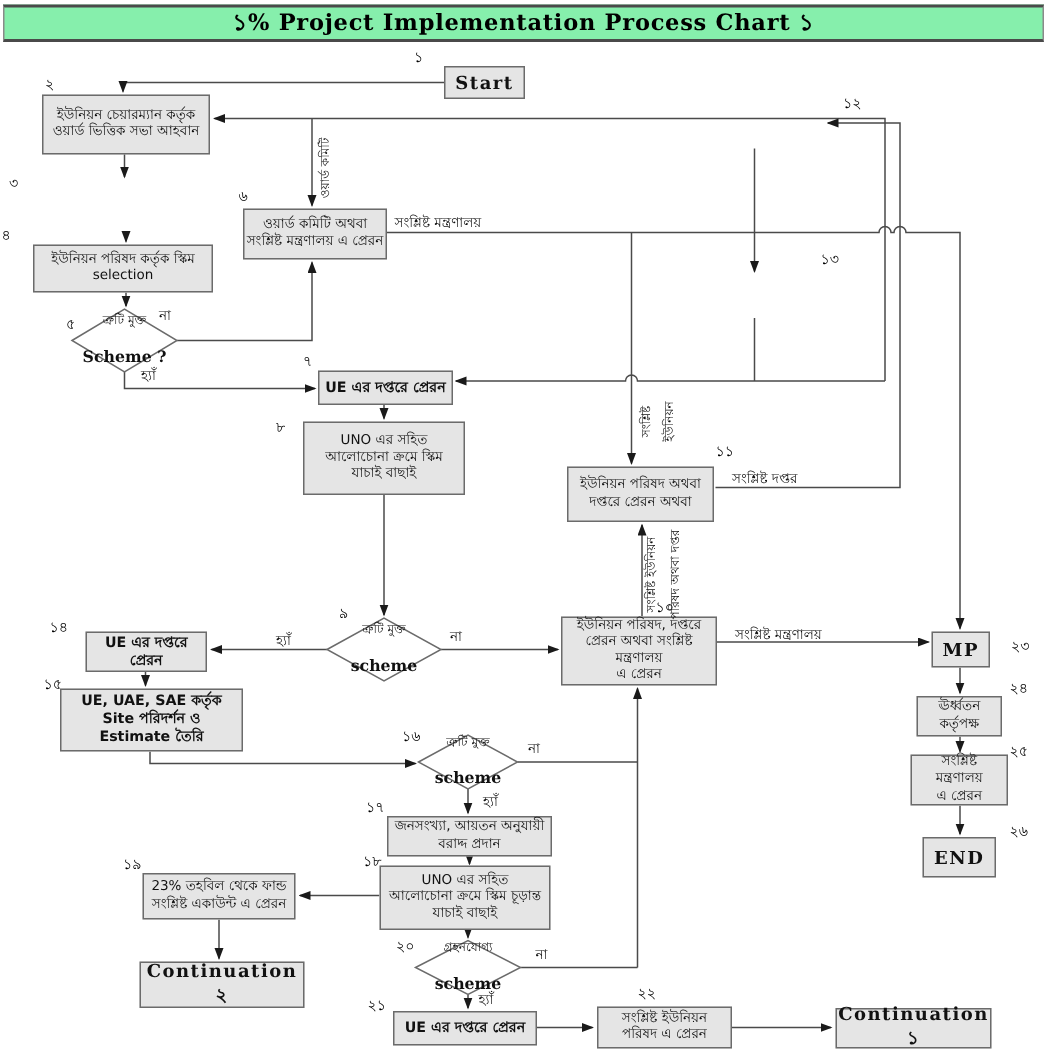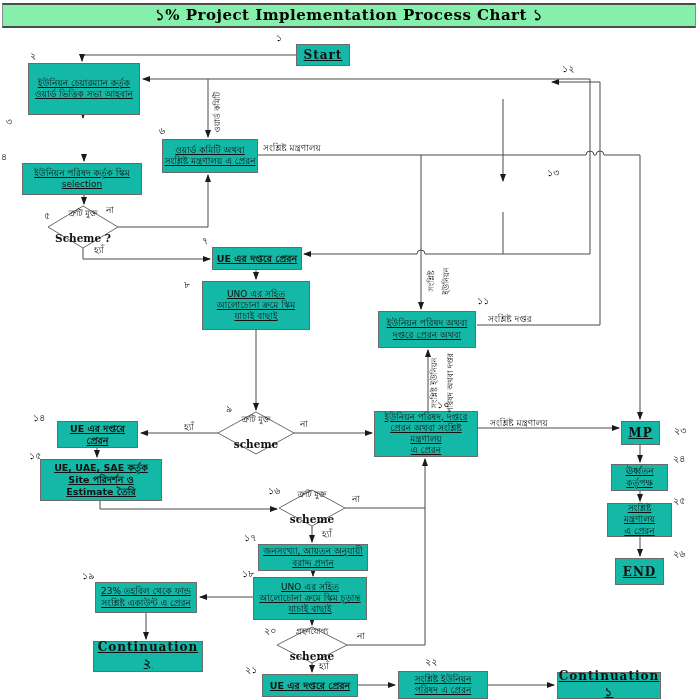--- a/index.html
+++ b/index.html
@@ -3,22 +3,22 @@
 <meta charset="utf-8">
 <style>
   html,body{margin:0;padding:0;background:#fff;}
   #canvas{position:relative;width:700px;height:700px;background:#fff;overflow:hidden;
           font-family:"DejaVu Sans",sans-serif;color:#111;}
   #flow-svg{position:absolute;left:0;top:0;width:700px;height:700px;}
   .titlebar{position:absolute;left:2px;top:3px;width:692px;height:21px;background:#86efac;
             border-top:2px solid #4a4a4a;border-bottom:2px solid #4a4a4a;border-left:1px solid #8a8a8a;border-right:1px solid #8a8a8a;
             text-align:center;line-height:21px;font-family:"DejaVu Serif",serif;font-weight:bold;
             font-size:15px;letter-spacing:0.5px;color:#000;}
-  .box{position:absolute;background:#14b8a6;border:1px solid #6b6b6b;display:flex;flex-direction:column;
-       align-items:center;justify-content:center;text-align:center;box-sizing:border-box;text-decoration:underline;}
+  .box{position:absolute;background:#e5e5e5;border:1px solid #6b6b6b;display:flex;flex-direction:column;
+       align-items:center;justify-content:center;text-align:center;box-sizing:border-box;}
   .bn .ln{font-size:9px;line-height:1.25;white-space:nowrap;}
   .latin{font-family:"DejaVu Serif",serif;font-weight:bold;font-size:12px;letter-spacing:1px;}
   .mixed .ln{font-size:9.5px;line-height:1.25;white-space:nowrap;font-weight:bold;}
   .dtext{position:absolute;transform:translate(-50%,-50%);text-align:center;pointer-events:none;}
   .dtext .l1{font-size:8px;line-height:1.1;white-space:nowrap;}
   .dtext .l2{font-family:"DejaVu Serif",serif;font-weight:bold;font-size:10.5px;line-height:1.05;white-space:nowrap;margin-top:14px;}
   .num{position:absolute;font-size:9.5px;color:#000;}
   .elabel{position:absolute;font-size:9px;white-space:nowrap;color:#111;}
   .vlabel{position:absolute;transform:translate(-50%,-50%) rotate(-90deg);font-size:8px;white-space:nowrap;color:#111;}
 </style>
@@ -76,21 +76,21 @@
     <polygon points="279,508 312,490 345,508 312,526" fill="#fff" stroke="#6b6b6b"></polygon>
     <polygon points="277,645 312,627 347,645 312,663" fill="#fff" stroke="#6b6b6b"></polygon>
   </svg>
 
   <div class="titlebar">১% Project Implementation Process Chart ১</div>
 
   <div class="box latin" style="left:296px;top:44px;width:54px;height:22px">
     <span>Start</span>
   </div>
 
-  <div class="box bn" style="left:28px;top:63px;width:112px;height:52px">
+  <div class="box bn" style="left:28px;top:63px;width:112px;height:40px">
     <div class="ln">ইউনিয়ন চেয়ারম্যান কর্তৃক</div>
     <div class="ln">ওয়ার্ড ভিত্তিক সভা আহবান</div>
   </div>
 
 
   <div class="box bn" style="left:22px;top:163px;width:120px;height:32px">
     <div class="ln">ইউনিয়ন পরিষদ কর্তৃক স্কিম</div>
     <div class="ln">selection</div>
   </div>
 

